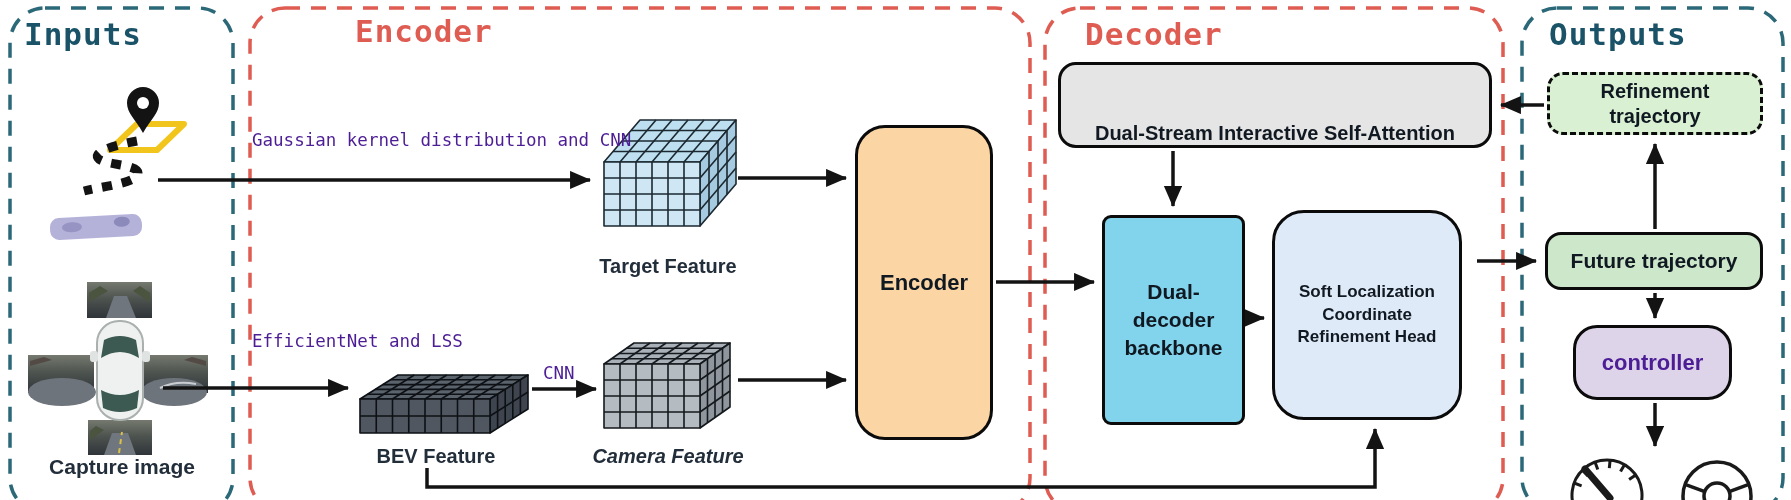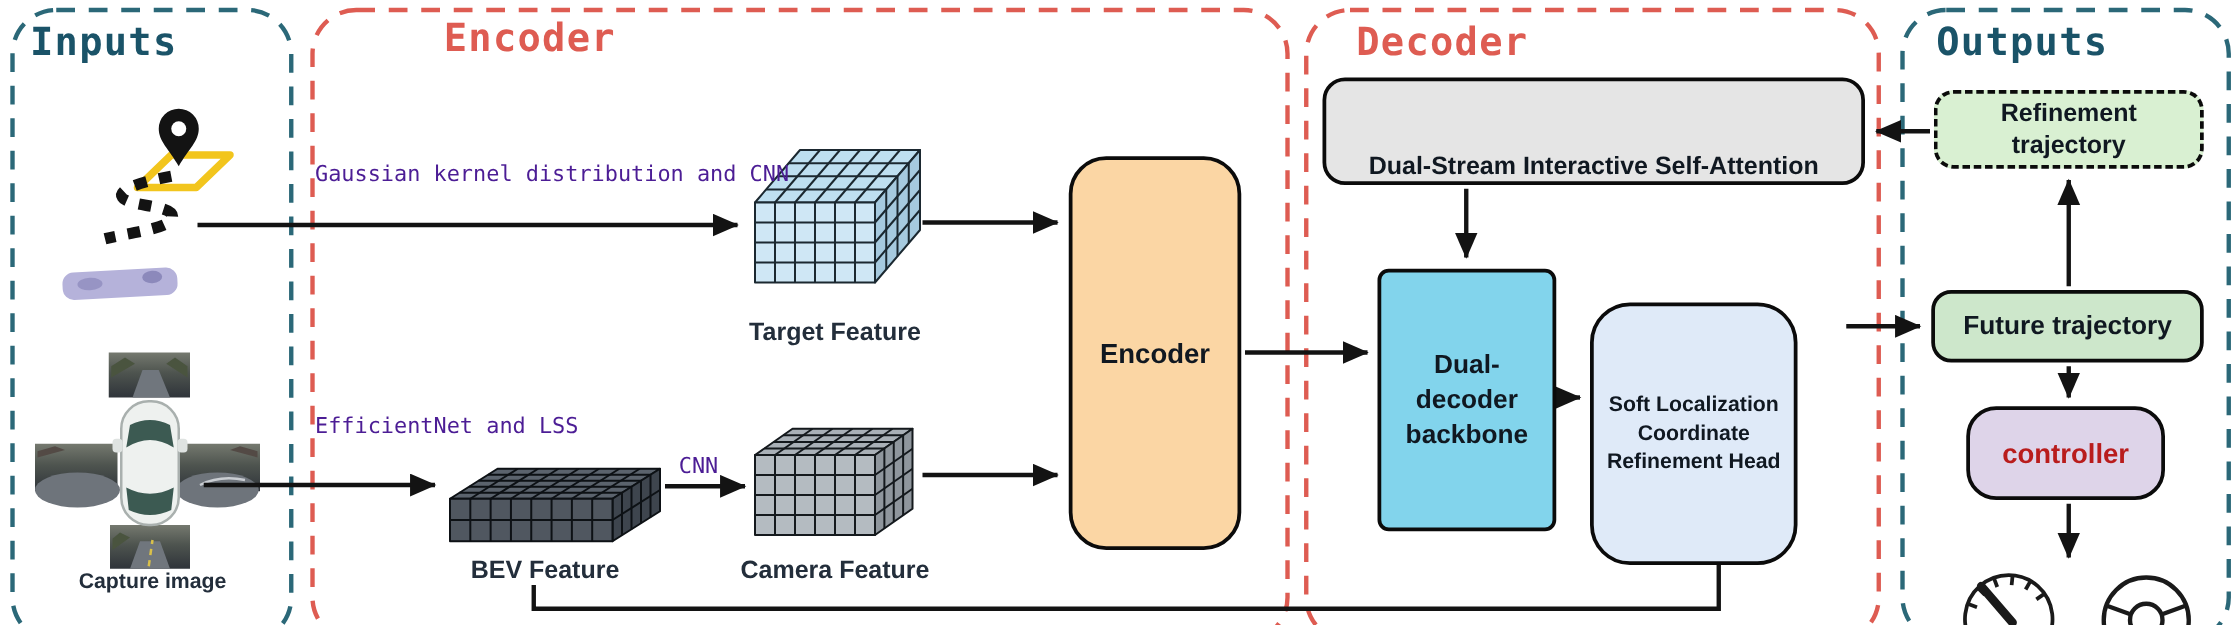--- a/index.html
+++ b/index.html
@@ -20,28 +20,28 @@
               white-space:nowrap;transform:translateX(-50%);}
   .box{position:absolute;box-sizing:border-box;border:3.5px solid #0b0b0b;
        display:flex;flex-direction:column;align-items:center;justify-content:center;
        text-align:center;font-weight:bold;color:#101821;}
   #encoder-block{left:855px;top:125px;width:138px;height:315px;border-radius:30px;
                  background:#fbd6a4;font-size:22px;}
   #dsisa-block{left:1058px;top:62px;width:434px;height:86px;border-radius:18px;
                background:#e5e5e5;font-size:20px;justify-content:flex-end;}
   #backbone-block{left:1102px;top:215px;width:143px;height:210px;border-radius:9px;
                   background:#82d4ec;font-size:21px;line-height:1.32;}
-  #refine-block{left:1272px;top:210px;width:166px;height:210px;border-radius:32px;
-                background:#dfeaf8;font-size:17px;line-height:1.35;margin-top:32px;}
+  #refine-block{left:1272px;top:210px;width:190px;height:210px;border-radius:32px;
+                background:#dfeaf8;font-size:17px;line-height:1.35;}
   #historical-block{left:1547px;top:72px;width:216px;height:63px;border-radius:16px;
                     background:#d9f0d2;border-style:dashed;font-size:20px;line-height:1.25;}
   #future-block{left:1545px;top:232px;width:218px;height:58px;border-radius:16px;
                 background:#cde7cb;font-size:21px;}
   #controller-block{left:1573px;top:325px;width:159px;height:75px;border-radius:24px;
-                    background:#ded4e9;font-size:22px;color:#b91c1c;}
+                    background:#ded4e9;font-size:22px;color:#4c1d95;}
 </style>
 </head>
 <body>
 
 <div id="app">
 
   <svg id="gfx" viewBox="0 0 1791 500">
     <defs>
       <marker id="ah" markerWidth="7" markerHeight="6" refX="5.7" refY="2.6" orient="auto" markerUnits="strokeWidth">
         <path d="M0,0 L6,2.6 L0,5.2 Z" fill="#131313"></path>
@@ -228,22 +228,22 @@
   <div class="sec-title red" style="left:355px;top:13px;">Encoder</div>
   <div class="sec-title red" style="left:1085px;top:16px;">Decoder</div>
   <div class="sec-title teal" style="left:1549px;top:16px;">Outputs</div>
 
   <div class="caption" style="left:252px;top:130px;">Gaussian kernel distribution and CNN</div>
   <div class="caption" style="left:252px;top:331px;">EfficientNet and LSS</div>
   <div class="caption" style="left:543px;top:363px;">CNN</div>
 
   <div class="feat-label" style="left:668px;top:234px;margin-top:21px;">Target Feature</div>
   <div class="feat-label" style="left:436px;top:445px;">BEV Feature</div>
-  <div class="feat-label" style="left:668px;top:445px;">Camera Feature</div>
-  <div class="feat-label" style="left:122px;top:455px;font-size:17px;">Capture image</div>
+  <div class="feat-label" style="left:668px;top:445px;font-style:italic;">Camera Feature</div>
+  <div class="feat-label" style="left:122px;top:455px;font-size:21px;">Capture image</div>
 
   <div class="box" id="encoder-block">
     <div>Encoder</div>
   </div>
 
   <div class="box" id="dsisa-block">
     <div>Dual-Stream Interactive Self-Attention</div>
   </div>
 
   <div class="box" id="backbone-block">

